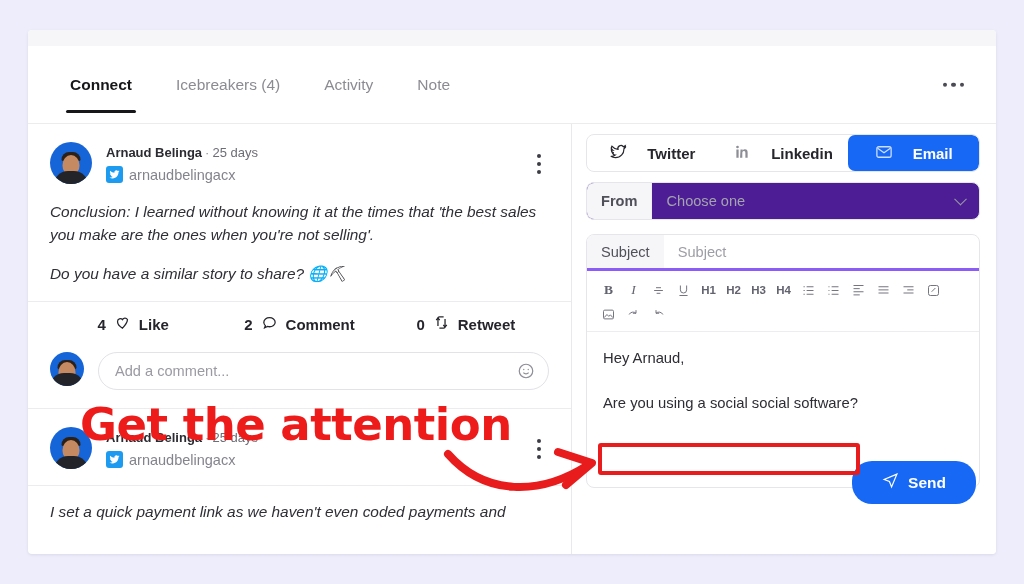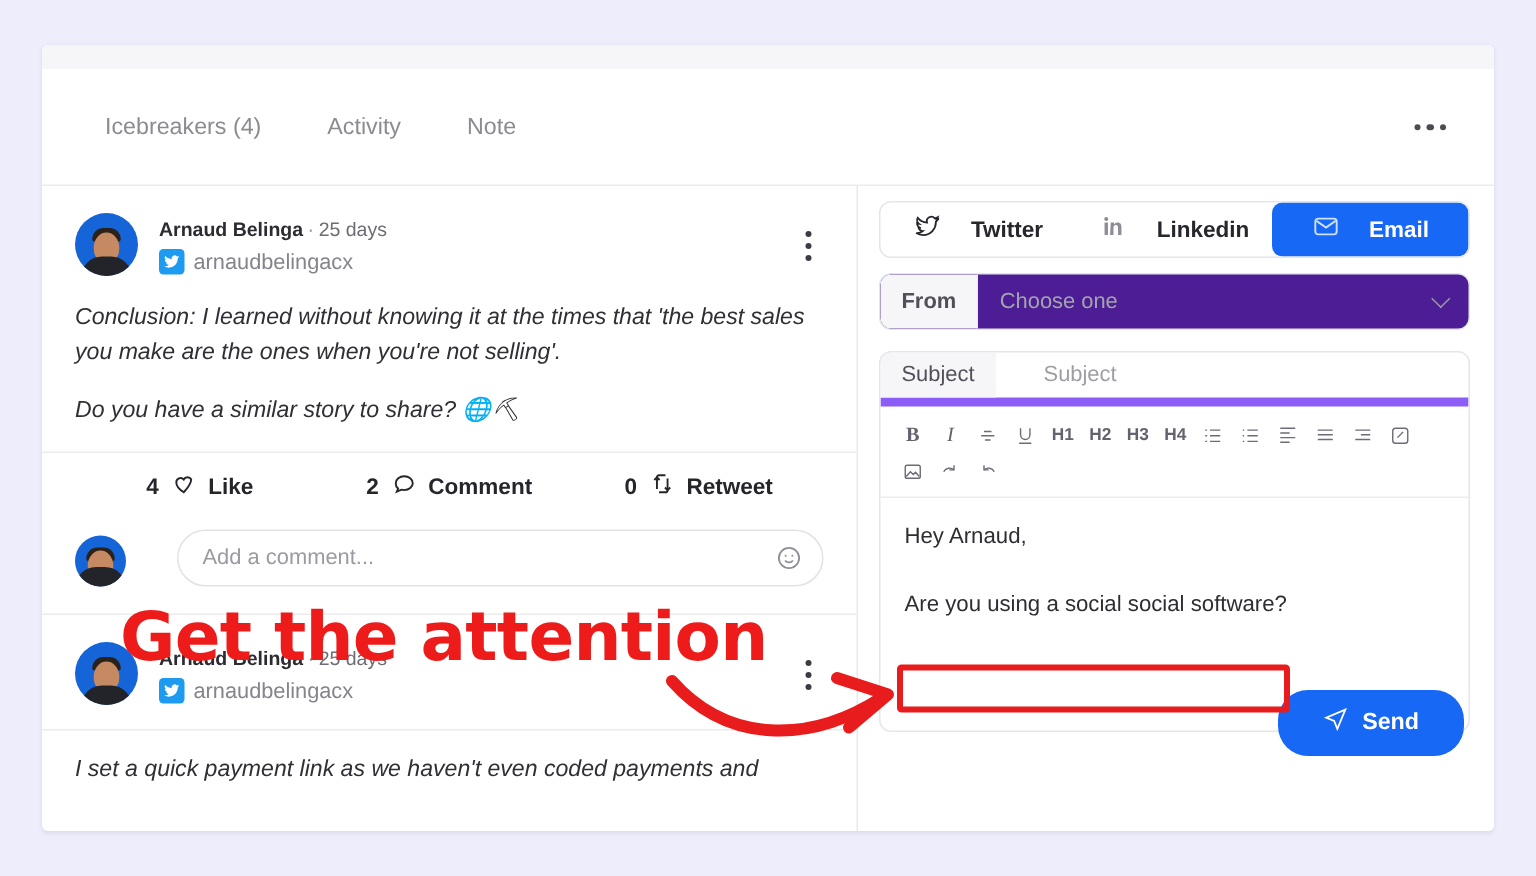--- a/index.html
+++ b/index.html
@@ -145,22 +145,22 @@
     display: flex; align-items: center; gap: 8px;
     font-size: 15px; color: #25252b; cursor: pointer;
     flex: 1; justify-content: center;
   }
   .eng-item .cnt { font-weight: 600; }
   .eng-item .lbl { font-weight: 700; }
   .eng-item svg { width: 17px; height: 17px; fill: none; stroke: #25252b; stroke-width: 1.8; }
 
   
   .comment-row {
-    display: flex; align-items: flex-end;
-    padding: 6px 22px 18px 22px; gap: 20px;
+    display: flex; align-items: flex-start;
+    padding: 6px 22px 18px 22px; gap: 0;
   }
   .c-avatar { width: 34px; height: 34px; }
   .c-input {
     flex: 1; height: 38px;
     border: 1px solid #e2e2e7; border-radius: 19px;
     display: flex; align-items: center;
     padding: 0 16px; position: relative;
     background: #fff;
   }
   .c-input span { font-size: 14.6px; color: #9a9aa2; }
@@ -215,22 +215,21 @@
   }
 
   .editor {
     margin: 14px 16px 0 14px;
     border: 1px solid #e6e6ea; border-radius: 8px;
     background: #fff; overflow: hidden;
     height: 254px; display: flex; flex-direction: column;
   }
   .subj-row {
     display: flex; align-items: stretch; height: 36px;
-    border-bottom: 6px solid #8b5cf6;
-    gap: 18px;
+    border-bottom: 3px solid #8b5cf6;
   }
   .subj-label {
     display: flex; align-items: center; padding: 0 14px;
     background: #f6f6f8; font-size: 14.6px; color: #50505a;
   }
   .subj-val {
     flex: 1; display: flex; align-items: center; padding: 0 14px;
     font-size: 14.6px; color: #9d9da6;
   }
   .toolbar {
@@ -290,20 +289,23 @@
   }
 </style>
 </head>
 <body>
 
 <div class="app-card">
   <div class="card-topstrip"></div>
 
   <div class="tabbar">
     <div class="tabs">
+      <div class="tab active">
+          <span>Connect</span>
+        </div>
       <div class="tab">
           <span>Icebreakers (4)</span>
         </div>
       <div class="tab">
           <span>Activity</span>
         </div>
       <div class="tab">
           <span>Note</span>
         </div>
     </div>

